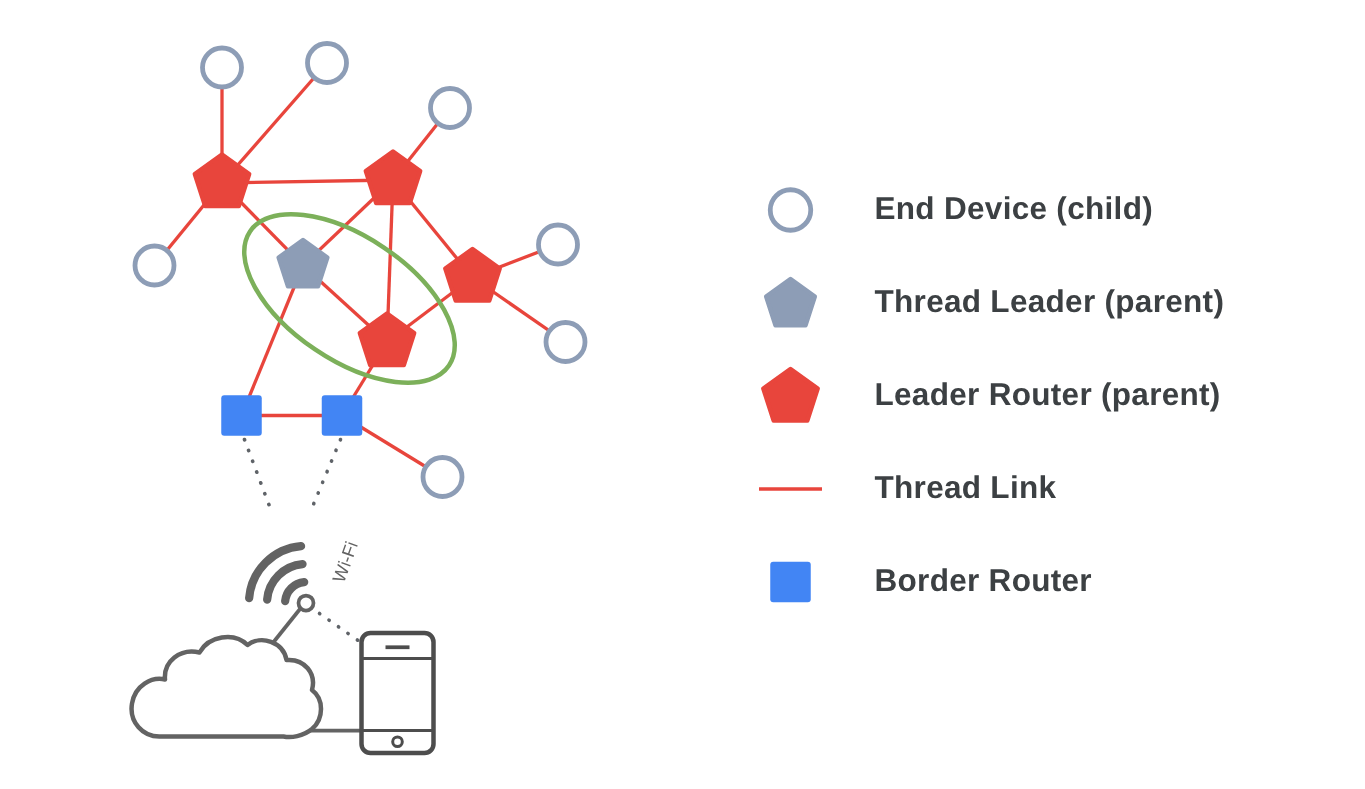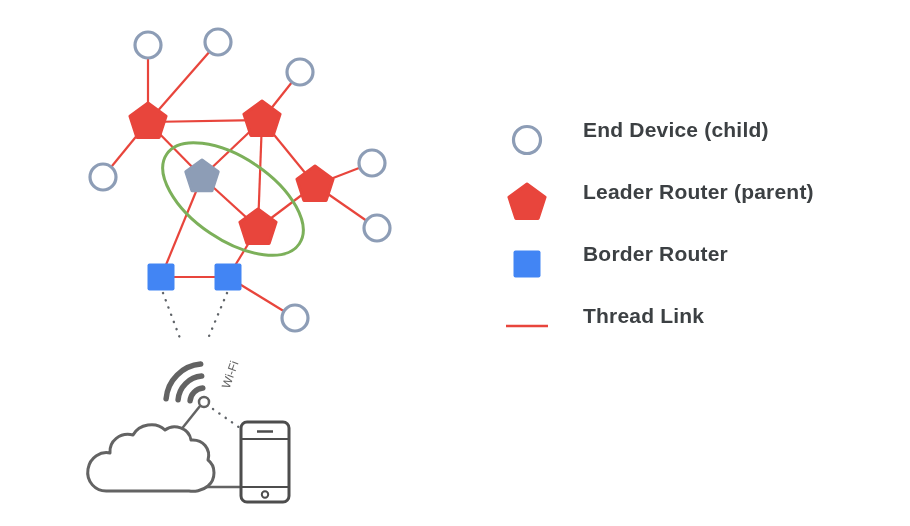--- a/index.html
+++ b/index.html
@@ -1,21 +1,21 @@
 <!DOCTYPE html>
 <html><head>
 <meta charset="utf-8">
 <style>
   * { margin:0; padding:0; box-sizing:border-box; }
   html,body { width:910px; height:526px; background:#ffffff; overflow:hidden; }
   body { font-family:"Liberation Sans", sans-serif; position:relative; }
   .stage { position:absolute; inset:0; }
   svg.diagram { position:absolute; left:0; top:0; }
   .legend { position:absolute; left:505px; top:118px; }
-  .legend-row { display:flex; height:44px; margin-bottom:18px; }
+  .legend-row { display:flex; align-items:center; height:44px; margin-bottom:18px; }
   .legend-icon { width:44px; height:44px; flex:0 0 44px; }
   .legend-label { margin-left:34px; font-size:21px; font-weight:700; color:#3c4043; letter-spacing:0.2px; white-space:nowrap; }
 </style>
 </head>
 <body>
 
 <div class="stage">
 
   <svg class="diagram" width="460" height="526" viewBox="0 0 460 526">
 
@@ -96,42 +96,50 @@
 
     <div class="legend-row">
       <span class="legend-icon">
         <svg width="44" height="44" viewBox="0 0 44 44">
           <circle cx="22" cy="22" r="13.5" fill="#ffffff" stroke-width="3.2" stroke="#8d9db6"></circle>
         </svg>
       </span>
       <span class="legend-label">End Device (child)</span>
     </div>
 
+    <div class="legend-row">
+      <span class="legend-icon">
+        <svg width="44" height="44" viewBox="0 0 44 44">
+          <polygon points="22,6 38.2,17.7 32,36.8 12,36.8 5.8,17.7" stroke-width="3" stroke-linejoin="round" stroke="#8d9db6" fill="#8d9db6"></polygon>
+        </svg>
+      </span>
+      <span class="legend-label">Thread Leader (parent)</span>
+    </div>
 
     <div class="legend-row">
       <span class="legend-icon">
         <svg width="44" height="44" viewBox="0 0 44 44">
           <polygon points="22,4 40.1,17.1 33.2,38.4 10.8,38.4 3.9,17.1" stroke-width="3" stroke-linejoin="round" stroke="#e8453c" fill="#e8453c"></polygon>
         </svg>
       </span>
       <span class="legend-label">Leader Router (parent)</span>
     </div>
 
     <div class="legend-row">
       <span class="legend-icon">
         <svg width="44" height="44" viewBox="0 0 44 44">
+          <line x1="1" y1="22" x2="43" y2="22" stroke-width="2.4" stroke="#e8453c"></line>
+        </svg>
+      </span>
+      <span class="legend-label">Thread Link</span>
+    </div>
+
+    <div class="legend-row">
+      <span class="legend-icon">
+        <svg width="44" height="44" viewBox="0 0 44 44">
           <rect x="8.5" y="8.5" width="27" height="27" rx="2" fill="#4285f4"></rect>
         </svg>
       </span>
       <span class="legend-label">Border Router</span>
     </div>
 
-    <div class="legend-row">
-      <span class="legend-icon">
-        <svg width="44" height="44" viewBox="0 0 44 44">
-          <line x1="1" y1="22" x2="43" y2="22" stroke-width="2.4" stroke="#e8453c"></line>
-        </svg>
-      </span>
-      <span class="legend-label">Thread Link</span>
-    </div>
-
   </div>
 </div>
 
 </body></html>

